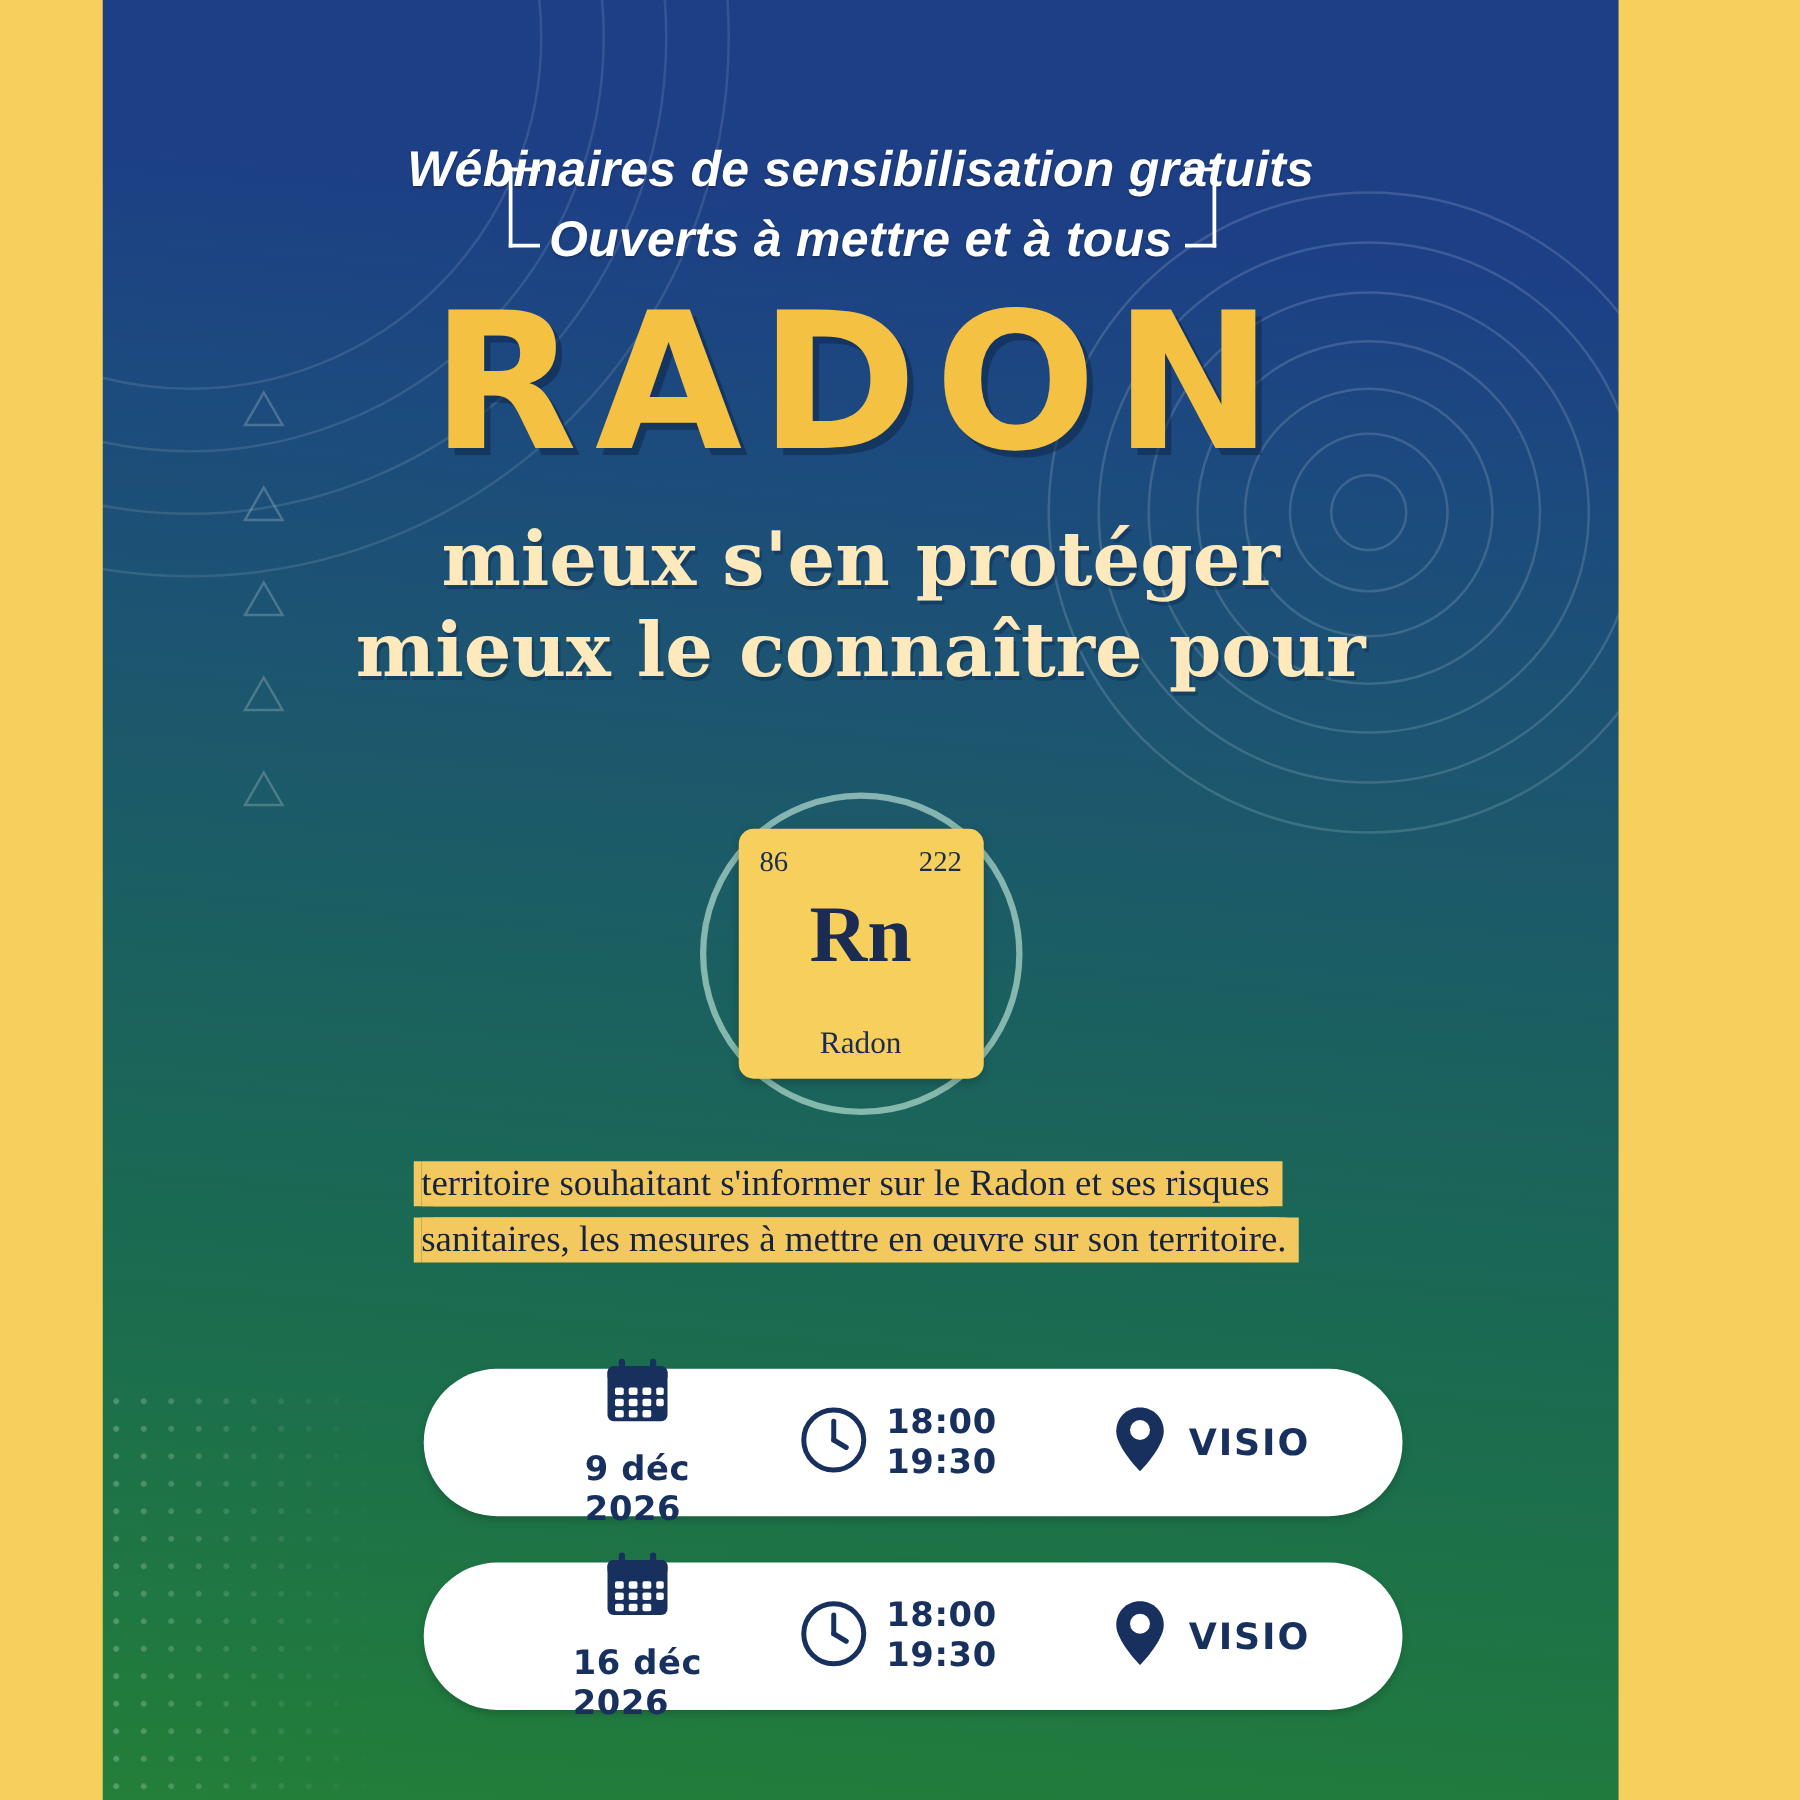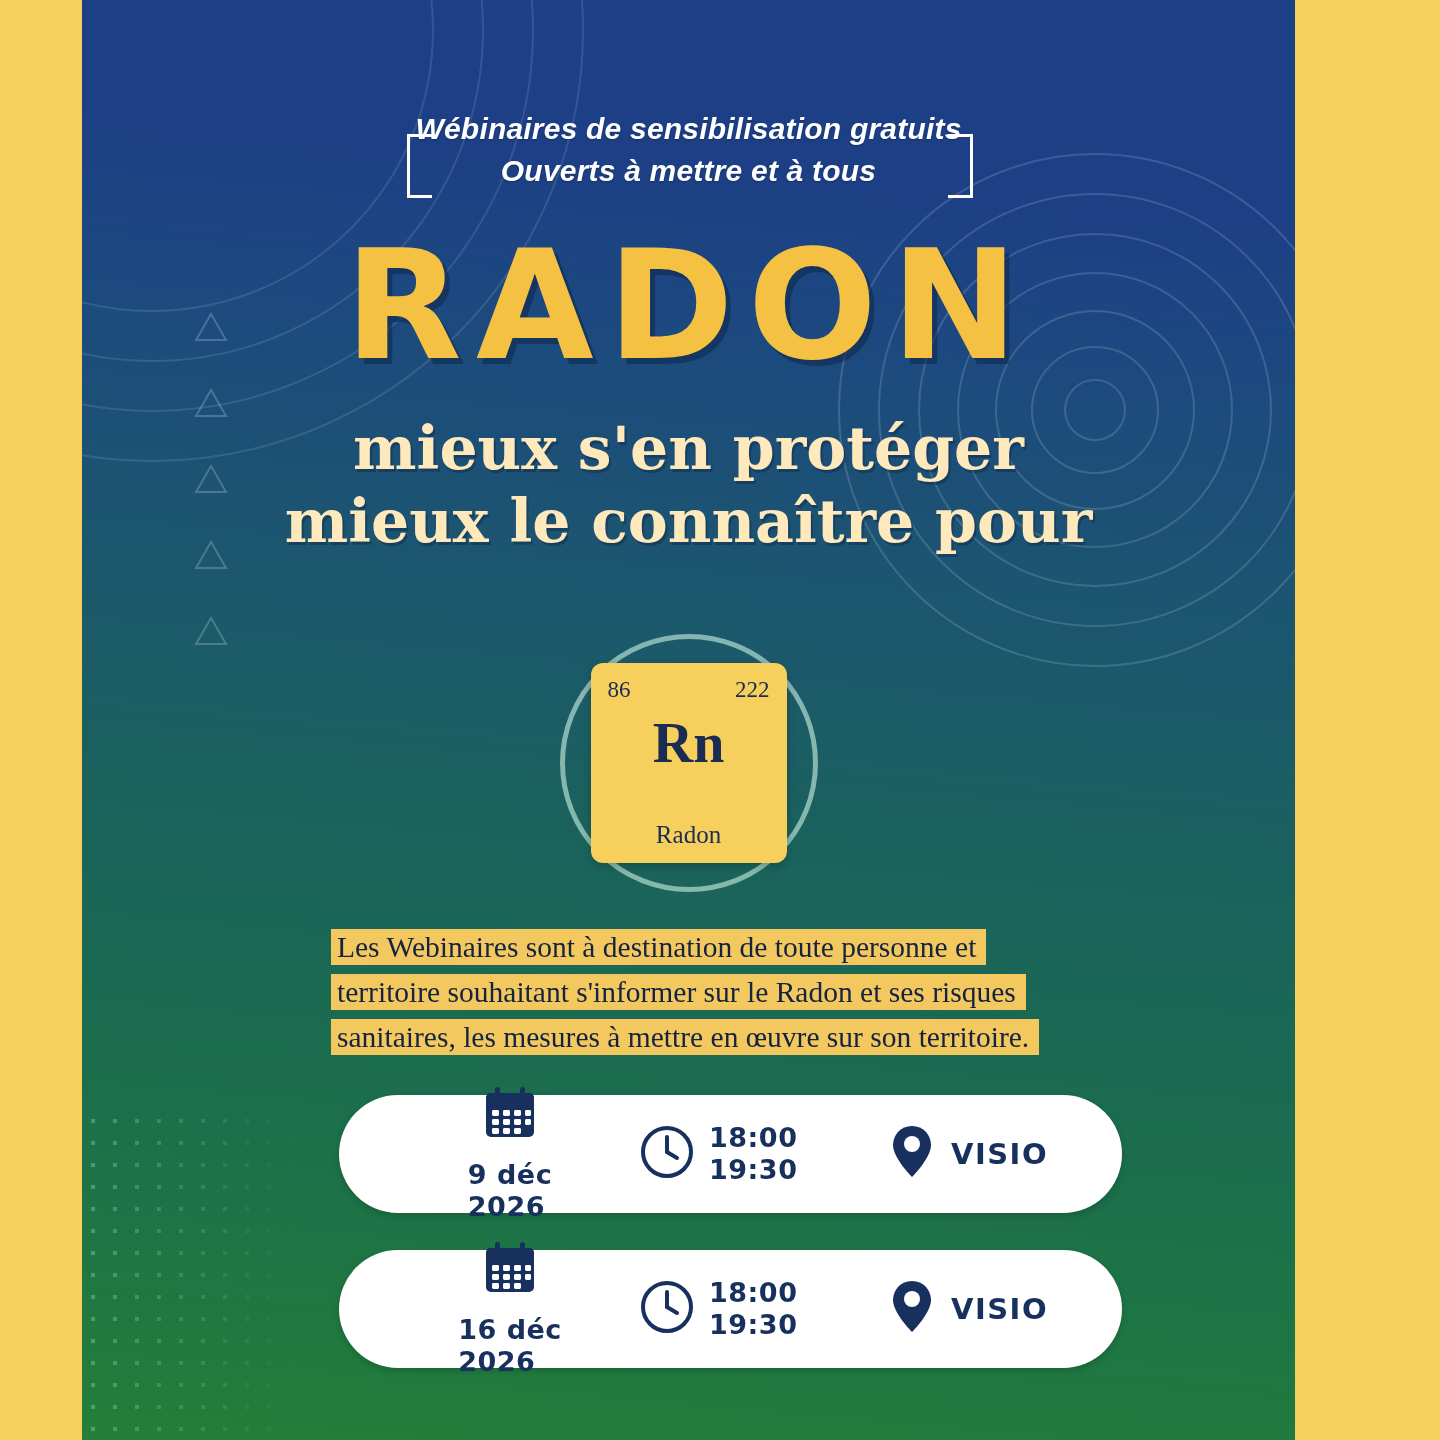--- a/index.html
+++ b/index.html
@@ -108,21 +108,21 @@
   .bracket-wrap {
     position: absolute;
     left: 0; right: 0;
     top: 108px;
     text-align: center;
     color: #ffffff;
   }
   .bracket-line {
     font-style: italic;
     font-weight: 700;
-    font-size: 30px;
+    font-size: 40px;
     letter-spacing: .2px;
     line-height: 1.4;
     text-shadow: 0 1px 2px rgba(0,0,0,.25);
   }
   .brk {
     position: absolute;
     border-color: #ffffff;
     border-style: solid;
   }
   .brk-l {
@@ -200,21 +200,21 @@
   }
   .elem-num.l { left: 17px; }
   .elem-num.r { right: 17px; }
   .elem-sym {
     position: absolute;
     left: 0; right: 0;
     top: 48px;
     text-align: center;
     font-family: "Liberation Serif", serif;
     font-weight: 700;
-    font-size: 56px;
+    font-size: 64px;
     color: #1a2c52;
   }
   .elem-name {
     position: absolute;
     left: 0; right: 0;
     bottom: 14px;
     text-align: center;
     font-family: "Liberation Serif", serif;
     font-size: 25px;
   }
@@ -347,21 +347,20 @@
       <div class="elem-circle"></div>
       <div class="elem-tile">
         <div class="elem-num l">86</div>
         <div class="elem-num r">222</div>
         <div class="elem-sym">Rn</div>
         <div class="elem-name">Radon</div>
       </div>
     </div>
 
     <div class="para">
-      <div><span class="hl">Les Webinaires sont à destination de toute personne et</span></div>
       <div><span class="hl">territoire souhaitant s'informer sur le Radon et ses risques</span></div>
       <div><span class="hl">sanitaires, les mesures à mettre en œuvre sur son territoire.</span></div>
     </div>
 
     <div class="card c1">
       <div class="cell date">
         <span class="ic">
           <svg width="56" height="56" viewBox="0 0 56 56">
             <rect x="4" y="8" width="48" height="44" rx="5" fill="#17305e"></rect>
             <rect x="4" y="8" width="48" height="13" rx="5" fill="#17305e"></rect>

